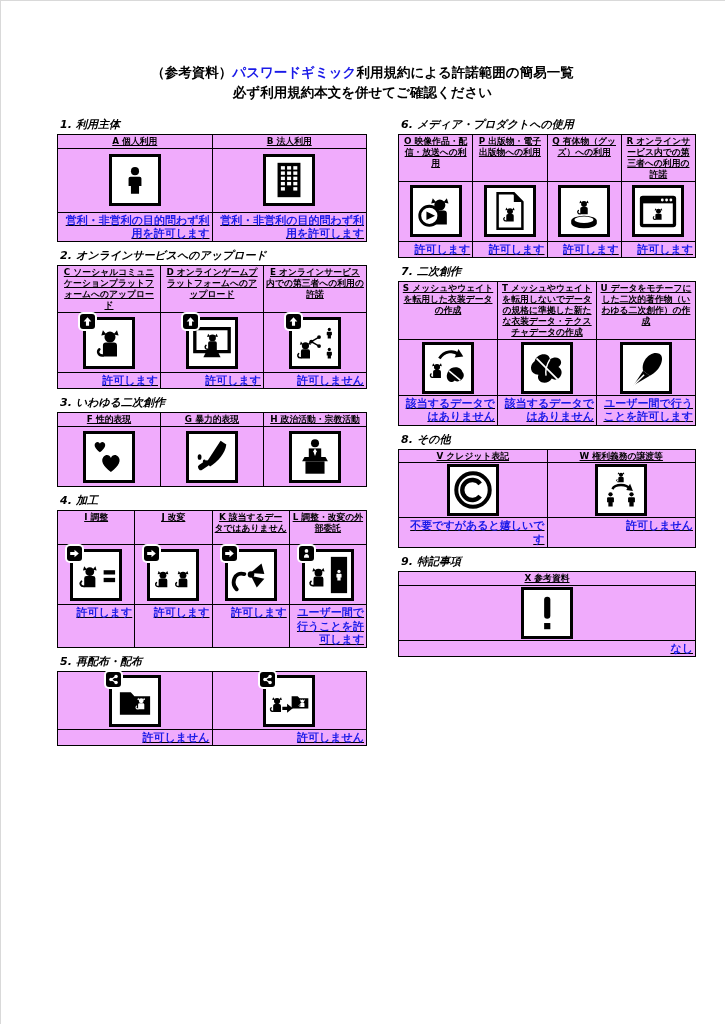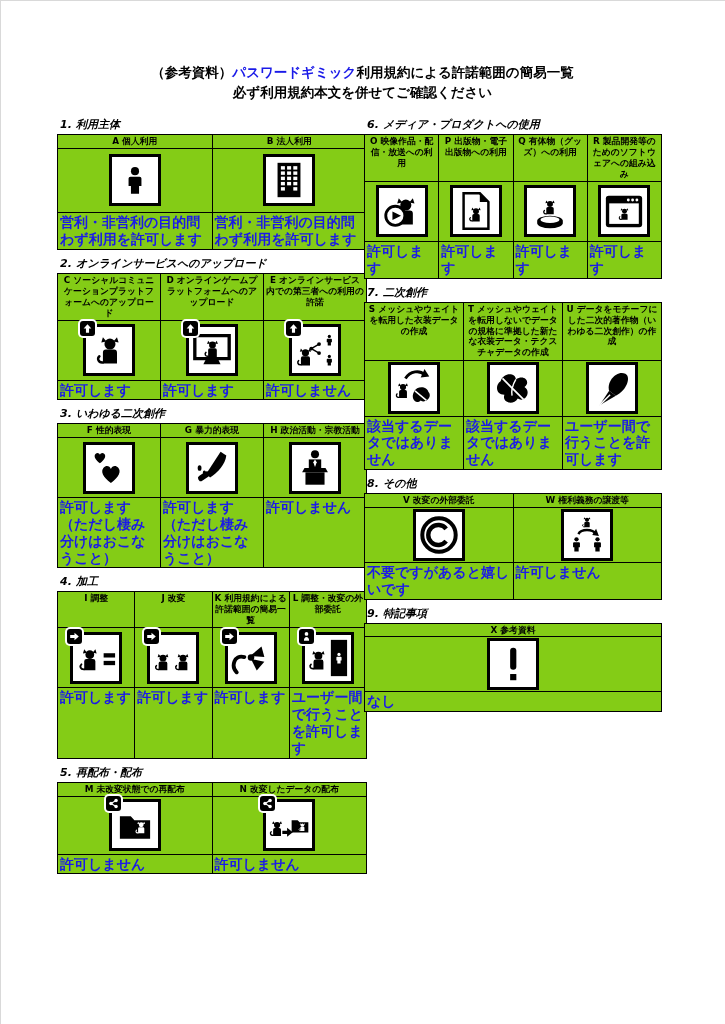--- a/index.html
+++ b/index.html
@@ -4,30 +4,30 @@
 <style>
   html,body{margin:0;padding:0;background:#fff;}
   .page{position:relative;width:725px;height:1024px;background:#fff;overflow:hidden;
         font-family:"DejaVu Sans","Liberation Sans",sans-serif;color:#000;
         box-shadow:inset 1px 1px 0 #d9d9d9;}
   .title{position:absolute;top:62px;left:0;width:100%;text-align:center;font-weight:bold;
          font-size:13.5px;line-height:1.5;}
   .brand{color:var(--accent,#1a1ae8);}
   .col{position:absolute;top:117px;}
   .col-left{left:57px;width:310px;}
-  .col-right{left:364px;width:298px;}
+  .col-right{left:398px;width:298px;}
   .sec{margin-bottom:6px;}
   .sec-extra-gap{}
   .sec-h{font-weight:bold;font-size:11px;margin:0 0 2px 1px;white-space:nowrap;font-style:italic;}
   .sec-num{display:inline-block;min-width:16px;padding-left:2px;}
-  table.tbl{width:100%;border-collapse:collapse;table-layout:fixed;background:#84cc16;}
+  table.tbl{width:100%;border-collapse:collapse;table-layout:fixed;background:#f0abfc;text-decoration:underline;}
   .tbl td{border:1.5px solid #000;padding:1px 2px;box-sizing:border-box;}
   .hd{font-size:8.8px;font-weight:bold;text-align:center;vertical-align:top;line-height:1.25;}
   .ic-cell{text-align:center;vertical-align:middle;}
-  .res{color:var(--accent,#1a1ae8);font-weight:bold;font-size:14px;text-align:left;
+  .res{color:var(--accent,#1a1ae8);font-weight:bold;font-size:11px;text-align:right;
        vertical-align:top;line-height:1.2;padding:2px 1px;}
   
   .t-s1 .hd{height:12px}.t-s1 .ic-cell{height:64px}.t-s1 .res{height:26px}
   .t-s2 .hd{height:46px}.t-s2 .ic-cell{height:60px}.t-s2 .res{height:13px}
   .t-s3 .hd{height:12px}.t-s3 .ic-cell{height:60px}.t-s3 .res{height:38px}
   .t-s4 .hd{height:34px}.t-s4 .ic-cell{height:60px}.t-s4 .res{height:36px}
   .t-s5 .hd{height:12px}.t-s5 .ic-cell{height:58px}.t-s5 .res{height:13px}
   .t-s6 .hd{height:46px}.t-s6 .ic-cell{height:60px}.t-s6 .res{height:13px}
   .t-s7 .hd{height:58px}.t-s7 .ic-cell{height:56px}.t-s7 .res{height:25px}
   .t-s8 .hd{height:12px}.t-s8 .ic-cell{height:52px}.t-s8 .res{height:13px}
@@ -207,37 +207,32 @@
           <td class="ic-cell"><span class="frame">
             <svg class="art" viewBox="0 0 44 44">
                     <circle cx="22" cy="7.5" r="4.2"></circle>
                     <path d="M15.5 13 h13 v9 h-13 Z"></path>
                     <path d="M22 13 l1.8 3 -1.8 5 -1.8 -5 Z" fill="#fff"></path>
                     <path d="M11 22 h22 l2.5 4.5 H8.5 Z"></path>
                     <rect x="12" y="26.5" width="20" height="13"></rect>
                   </svg>
                 </span></td>
         </tr>
-        <tr>
-          <td class="res">許可します（ただし棲み分けはおこなうこと）</td>
-          <td class="res">許可します（ただし棲み分けはおこなうこと）</td>
-          <td class="res">許可しません</td>
-        </tr>
       </tbody>
         </table>
     </div>
 
     <div class="sec">
       <div class="sec-h"><span class="sec-num">4.</span><span>加工</span></div>
       <table class="tbl t-s4">
           <tbody>
         <tr>
           <td class="hd">I 調整</td>
           <td class="hd">J 改変</td>
-          <td class="hd">K 利用規約による許諾範囲の簡易一覧</td>
+          <td class="hd">K 該当するデータではありません</td>
           <td class="hd">L 調整・改変の外部委託</td>
         </tr>
         <tr>
           <td class="ic-cell"><span class="frame">
             <span class="badge">
                     <svg viewBox="0 0 12 12">
                       <path d="M10.7 6 L6 10.2 V7.7 H1.3 V4.3 H6 V1.8 Z" fill="#fff"></path>
                     </svg>
                   </span>
             <svg class="art" viewBox="0 0 44 44">
@@ -295,24 +290,20 @@
           <td class="res">ユーザー間で行うことを許可します</td>
         </tr>
       </tbody>
         </table>
     </div>
 
     <div class="sec">
       <div class="sec-h"><span class="sec-num">5.</span><span>再配布・配布</span></div>
       <table class="tbl t-s5">
           <tbody>
-        <tr>
-          <td class="hd">M 未改変状態での再配布</td>
-          <td class="hd">N 改変したデータの配布</td>
-        </tr>
         <tr>
           <td class="ic-cell"><span class="frame">
             <span class="badge">
                     <svg viewBox="0 0 12 12">
                       <g fill="#fff">
                         <circle cx="3.2" cy="6" r="1.9"></circle>
                         <circle cx="8.8" cy="2.8" r="1.9"></circle>
                         <circle cx="8.8" cy="9.2" r="1.9"></circle>
                         <path d="M3.2 6 L8.8 2.8 M3.2 6 L8.8 9.2" stroke="#fff" stroke-width="1.4"></path>
                       </g>
@@ -359,21 +350,21 @@
   <div class="col col-right">
 
     <div class="sec">
       <div class="sec-h"><span class="sec-num">6.</span><span>メディア・プロダクトへの使用</span></div>
       <table class="tbl t-s6">
           <tbody>
         <tr>
           <td class="hd">O 映像作品・配信・放送への利用</td>
           <td class="hd">P 出版物・電子出版物への利用</td>
           <td class="hd">Q 有体物（グッズ）への利用</td>
-          <td class="hd">R 製品開発等のためのソフトウェアへの組み込み</td>
+          <td class="hd">R オンラインサービス内での第三者への利用の許諾</td>
         </tr>
         <tr>
           <td class="ic-cell"><span class="frame">
             <svg class="art" viewBox="0 0 44 44">
                     <use href="#sy-cat" x="9" y="2" width="34" height="40"></use>
                     <circle cx="15" cy="27" r="10" fill="#fff" stroke="#000" stroke-width="3"></circle>
                     <path d="M12 22.5 L21 27 L12 31.5 Z"></path>
                   </svg>
                 </span></td>
           <td class="ic-cell"><span class="frame">
@@ -453,21 +444,21 @@
         </tr>
       </tbody>
         </table>
     </div>
 
     <div class="sec">
       <div class="sec-h"><span class="sec-num">8.</span><span>その他</span></div>
       <table class="tbl t-s8">
           <tbody>
         <tr>
-          <td class="hd">V 改変の外部委託</td>
+          <td class="hd">V クレジット表記</td>
           <td class="hd">W 権利義務の譲渡等</td>
         </tr>
         <tr>
           <td class="ic-cell"><span class="frame">
             <svg class="art" viewBox="0 0 44 44">
                     <circle cx="22" cy="22" r="17.5" fill="none" stroke="#000" stroke-width="4.2"></circle>
                     <path d="M29.5 15.5 A10.5 10.5 0 1 0 29.5 28.5" fill="none" stroke="#000" stroke-width="4.6"></path>
                   </svg>
                 </span></td>
           <td class="ic-cell"><span class="frame">

